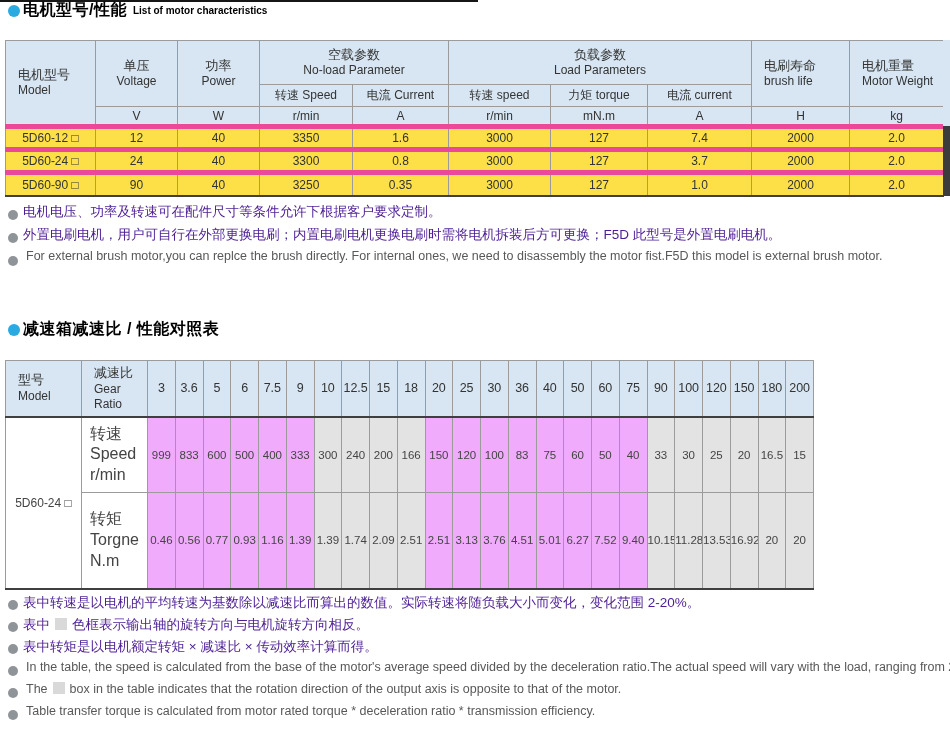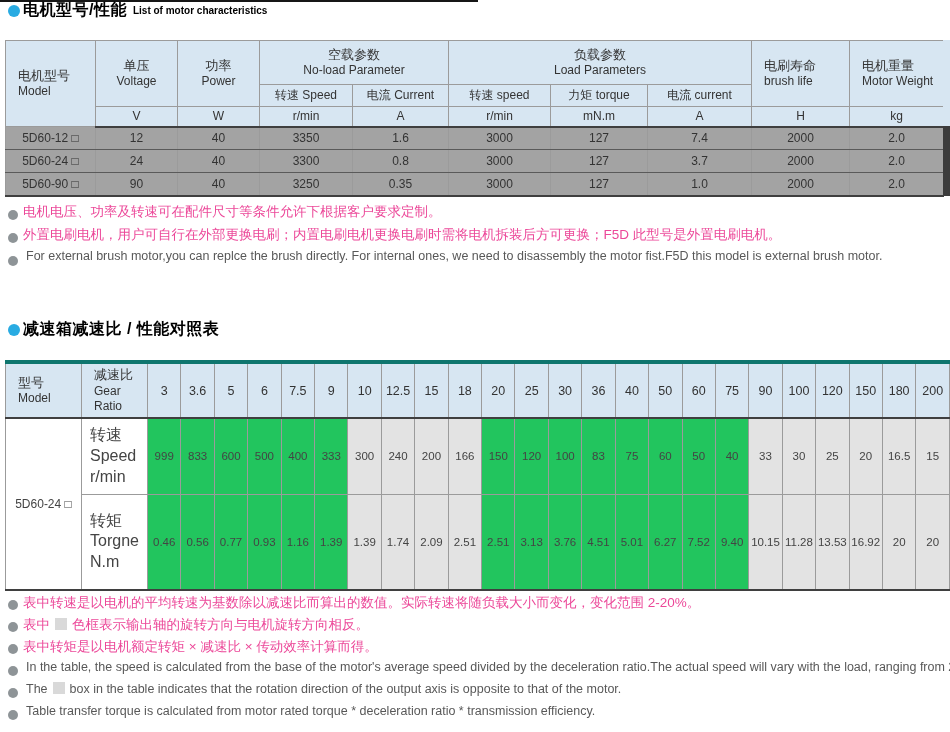--- a/index.html
+++ b/index.html
@@ -30,46 +30,46 @@
   thead th{background:var(--header-bg);color:#333;}
   .l1{font-size:13px;line-height:1.3;}
   .l2{font-size:12px;line-height:1.25;}
   .left-pad{text-align:left;padding-left:12px;}
 
   
   #table1{position:absolute;left:5px;top:40px;width:938px;border-bottom:2px solid #3f3f3f;border-top:1px solid #8c8c8c;}
   #table1 thead tr.group-row th{height:44px;font-size:13px;}
   #table1 thead tr.sub-row th{height:22px;font-size:12px;}
   #table1 thead tr.unit-row th{height:20px;font-size:12px;border-bottom:2px solid #3f3f3f;}
-  #table1 tbody td{height:23px;font-size:12px;color:#333;border-top:1px solid #ec4899;border-bottom:1px solid #5a5a5a;background:#a3a3a3;}
+  #table1 tbody td{height:23px;font-size:12px;color:#333;border-top:5px solid #ec4899;border-bottom:1px solid #5a5a5a;background:#fde047;}
   
   #edge-strip{position:absolute;left:943px;top:40px;width:7px;}
   #edge-strip .blue{height:86px;background:var(--header-bg);}
   #edge-strip .dark{height:70px;background:#3c3c3c;}
 
   
-  #table2{position:absolute;left:5px;top:360px;width:945px;border-bottom:2px solid #3f3f3f;border-top:4px solid #0f766e;}
+  #table2{position:absolute;left:5px;top:360px;width:809px;border-bottom:2px solid #3f3f3f;border-top:1px solid #0f766e;}
   #table2 thead th{height:56px;font-size:12px;border-bottom:2px solid #3f3f3f;}
-  #table2 tbody td{font-size:11.5px;color:#444;background:#22c55e;}
+  #table2 tbody td{font-size:11.5px;color:#444;background:#f0abfc;}
   #table2 tbody tr.speed-row td{height:76px;}
   #table2 tbody tr.torque-row td{height:96px;}
   #table2 td.shaded{background:var(--shaded-bg);}
   #table2 .row-label{text-align:left;padding-left:8px;font-size:16px;line-height:1.3;background:#fff;}
   #table2 .model-span{font-size:12px;background:#fff;}
   #table2 thead th.ratio-head{font-size:12.5px;}
 
   
   .notes{position:absolute;left:8px;}
   #notes1{top:203px;}
   #notes2{top:594px;}
   .note-line{display:flex;align-items:baseline;white-space:nowrap;}
   #notes1 .note-line{height:23px;}
   #notes2 .note-line{height:22px;}
   .note-bullet{width:10px;height:10px;border-radius:50%;background:#8e9497;display:inline-block;margin-right:5px;flex:0 0 auto;align-self:center;}
-  .note-line.zh .note-text{font-size:13.5px;color:#ec4899;}
+  .note-line.zh .note-text{font-size:13.5px;color:#4c1d95;}
   .note-line.en .note-text{font-size:12.5px;color:#585858;}
   .note-line.en .note-bullet{margin-right:8px;}
   .gray-box{display:inline-block;width:12px;height:12px;background:#d9d9d9;vertical-align:-1px;margin:0 5px;}
 </style>
 </head>
 <body>
 
 <div class="top-edge"></div>
 
 <div class="sec-title" id="title1">

